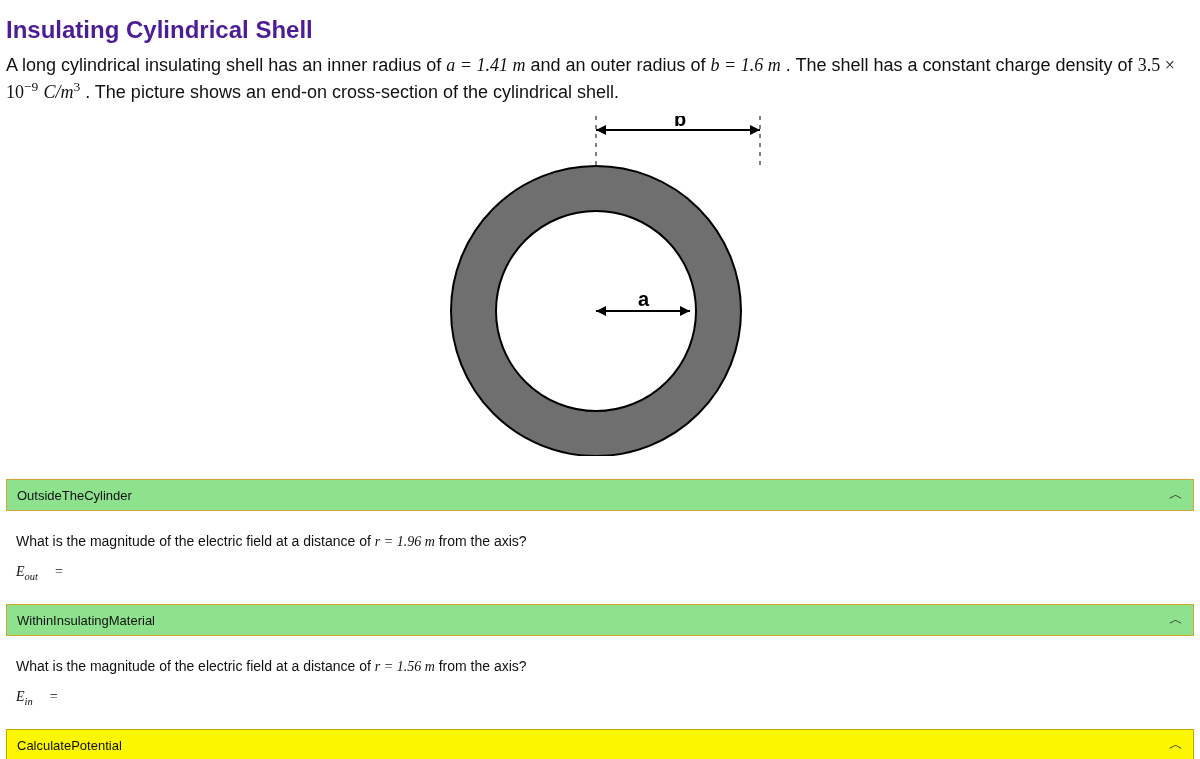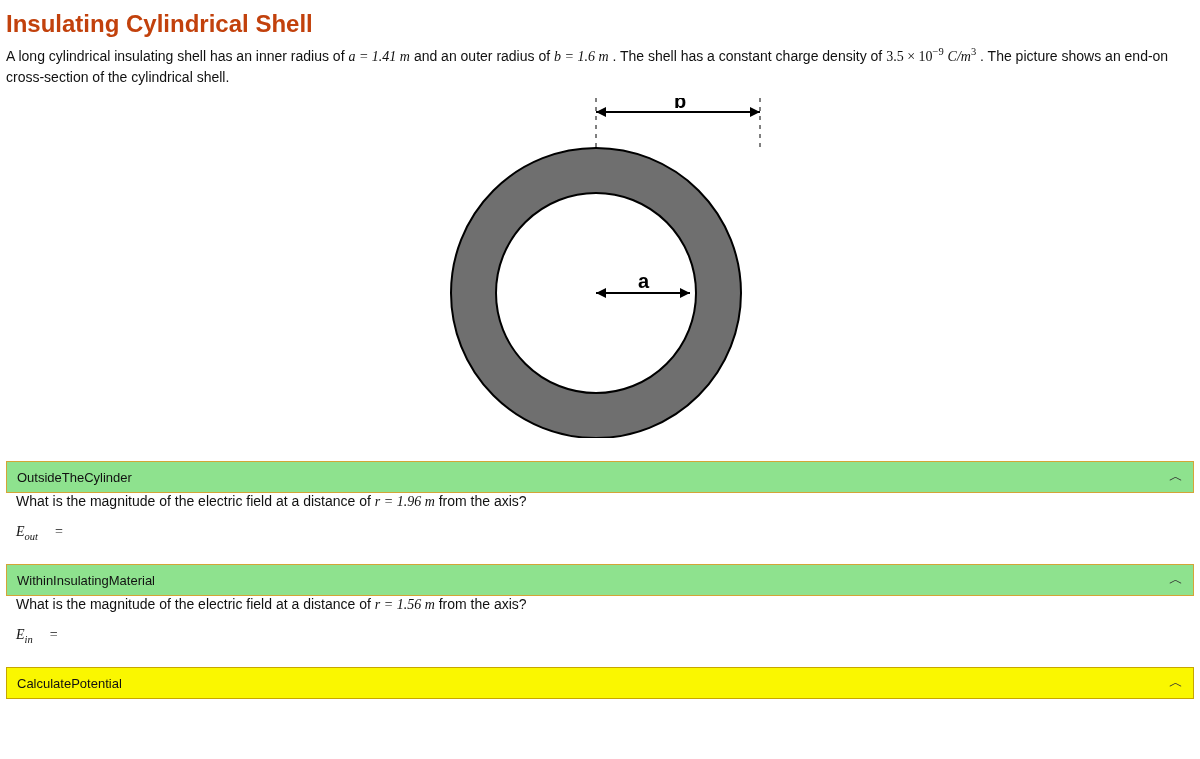--- a/index.html
+++ b/index.html
@@ -7,27 +7,27 @@
     padding: 0;
     font-family: Arial, Helvetica, sans-serif;
     font-size: 14px;
     background: #ffffff;
     color: #111;
   }
   body {
     padding: 8px 6px 20px 6px;
   }
   .title {
-    color: #c2410c;
+    color: #4c1d95;
     font-size: 24px;
     font-weight: bold;
-    margin: 2px 0 8px 0;
+    margin: 8px 0 8px 0;
   }
   .problem-statement {
-    font-size: 14px;
+    font-size: 18px;
     line-height: 1.5;
     margin-bottom: 10px;
   }
   .math {
     font-family: "Cambria Math", "Times New Roman", serif;
     font-style: italic;
   }
   .roman {
     font-style: normal;
   }
@@ -58,21 +58,21 @@
     background: #faf700;
     border-color: #c7a600;
   }
   .chevron {
     font-size: 14px;
     color: #333;
     user-select: none;
   }
 
   .section-body {
-    padding: 0 10px 10px 10px;
+    padding: 22px 10px 10px 10px;
     font-size: 14px;
   }
   .question-line {
     margin-bottom: 14px;
   }
 
   .answer-row {
     display: flex;
     align-items: flex-end;
     gap: 17px;

